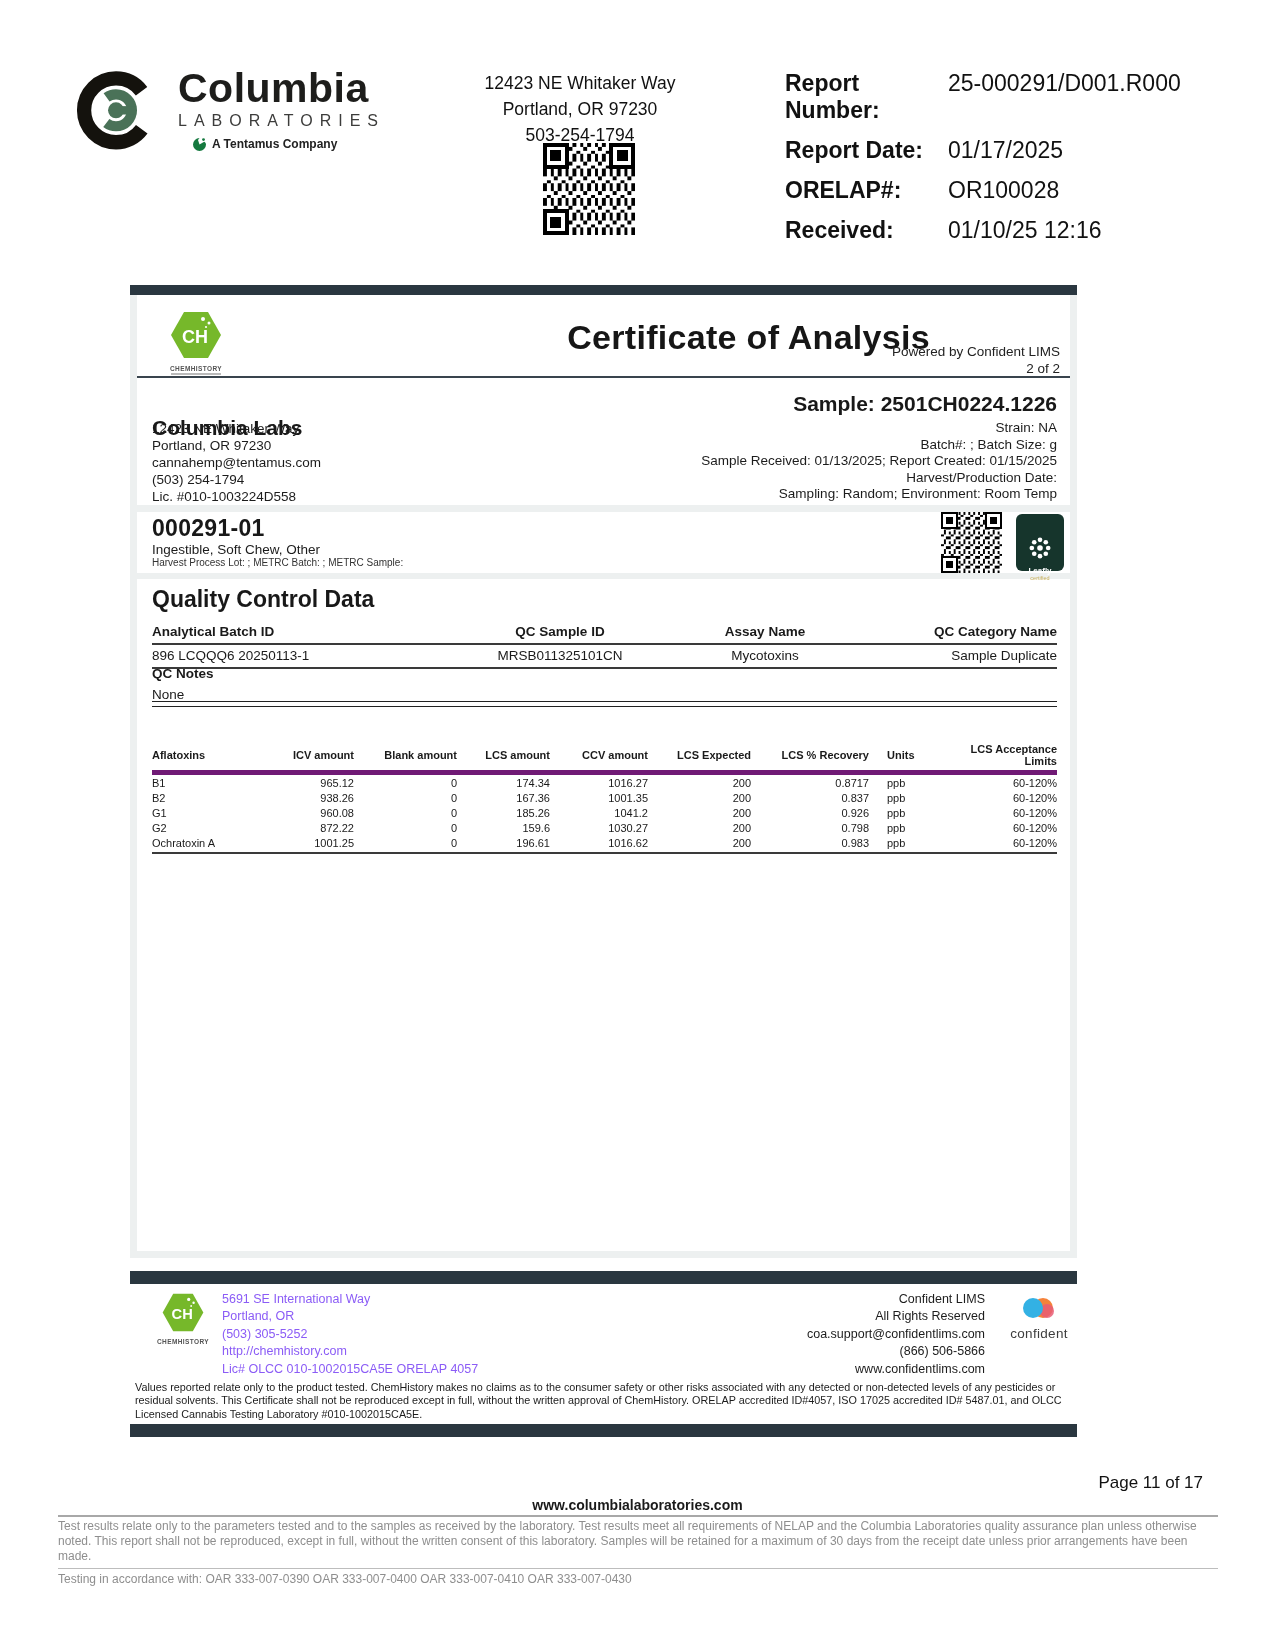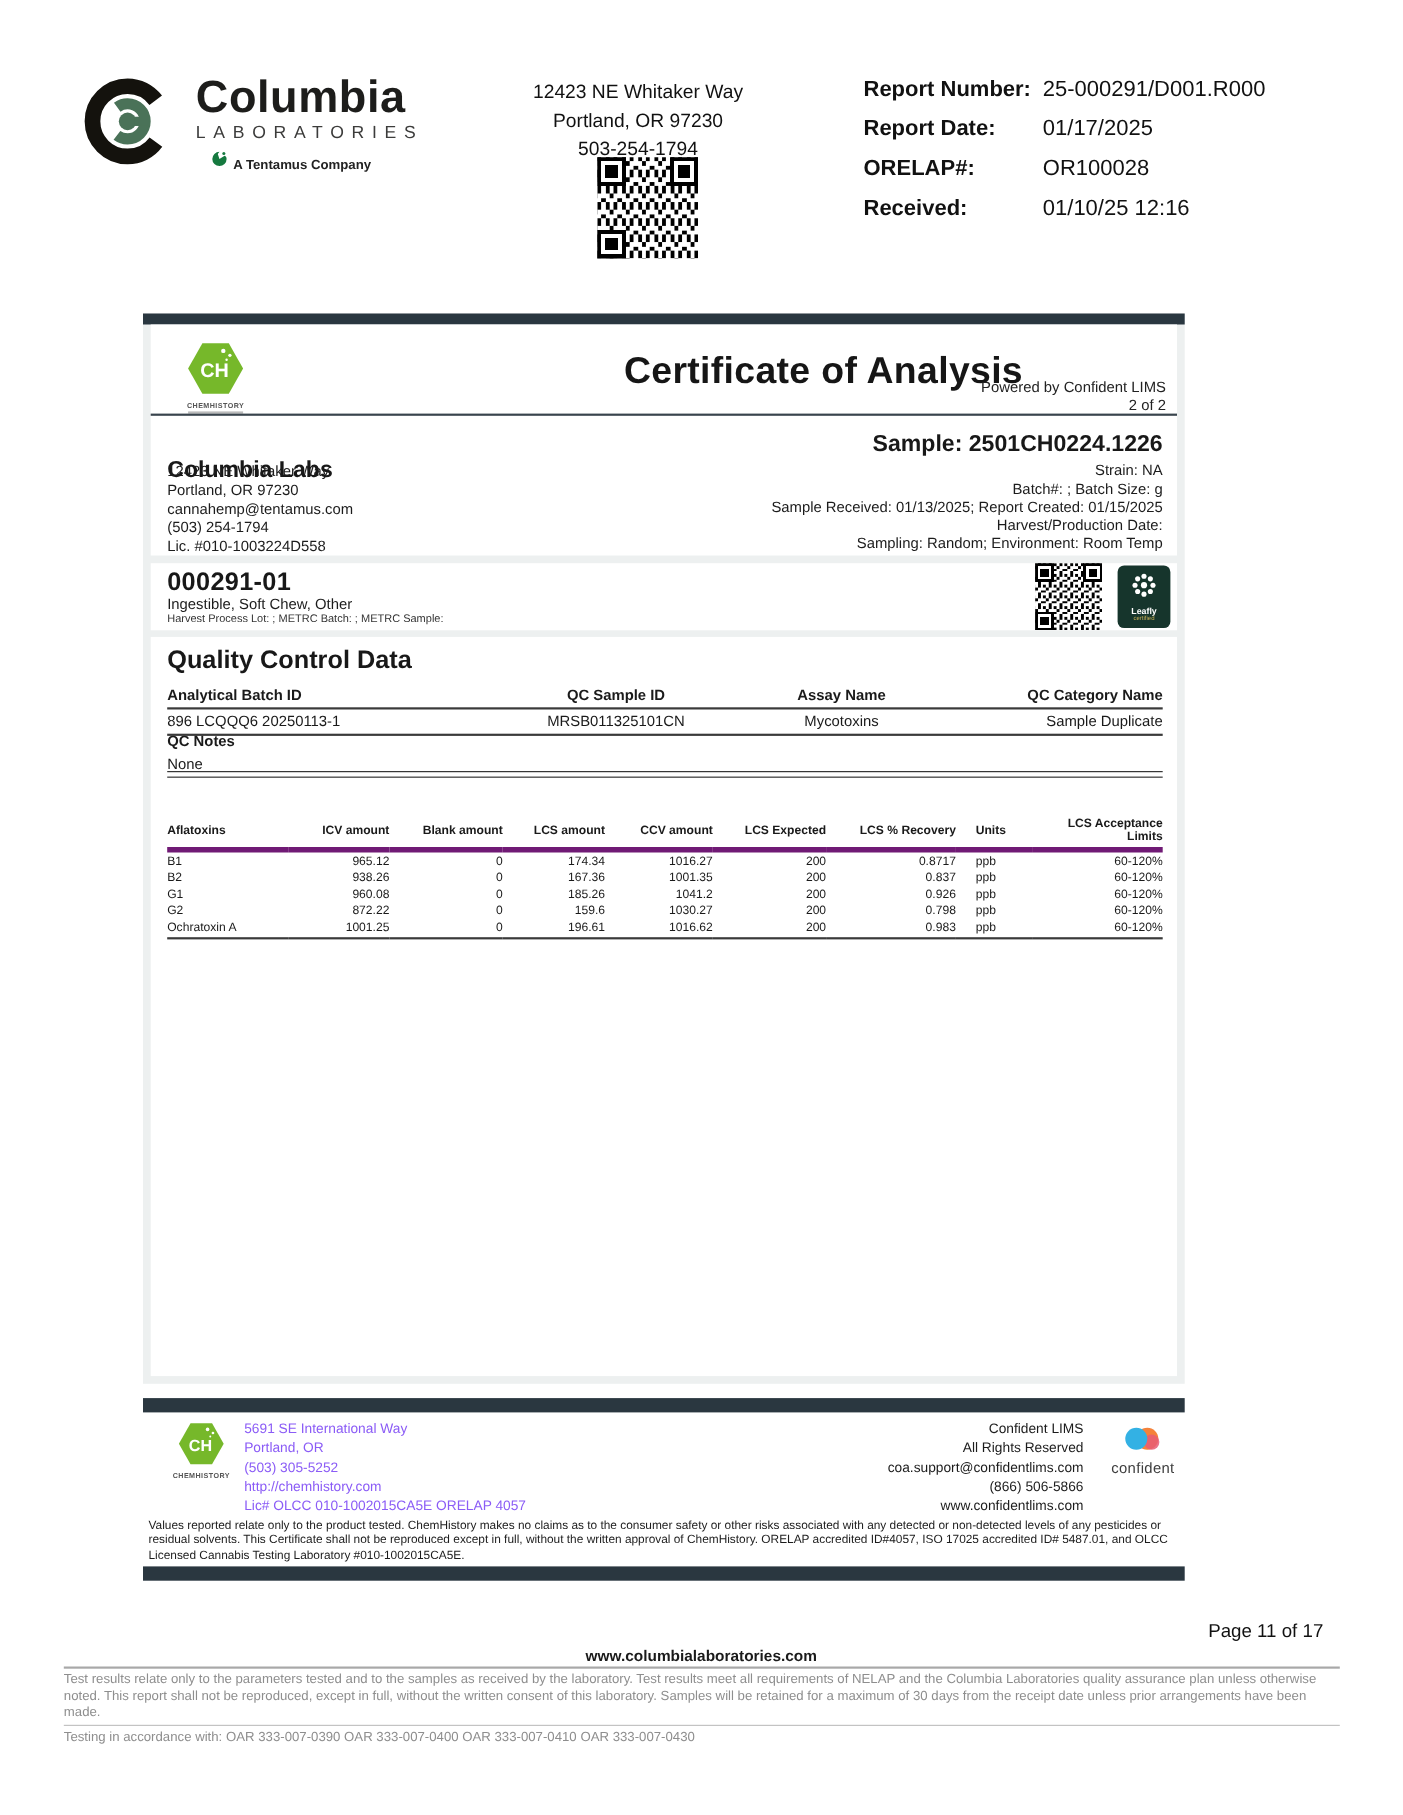--- a/index.html
+++ b/index.html
@@ -4,27 +4,27 @@
 <style>
   * { margin:0; padding:0; box-sizing:border-box; }
   html,body { background:#fff; }
   body { font-family:"Liberation Sans", sans-serif; color:#1a1a1a; }
   .page { position:relative; width:1275px; height:1650px; background:#fff; overflow:hidden; }
 
   
   .logo-wrap { position:absolute; left:74px; top:66px; display:flex; gap:20px; }
   .logo-text .brand { font-size:41px; font-weight:bold; color:#1d1d1b; letter-spacing:0.5px; line-height:44px; }
   .logo-text .brand-sub { font-size:16px; color:#3c3c3b; letter-spacing:7px; margin-top:2px; }
-  .tentamus-row { display:flex; align-items:flex-end; gap:5px; margin-top:7px; margin-left:14px; }
+  .tentamus-row { display:flex; align-items:flex-start; gap:5px; margin-top:7px; margin-left:14px; }
   .tentamus-row .tg { font-size:12px; font-weight:bold; color:#222; }
 
   .hdr-address { position:absolute; left:438px; top:70px; width:284px; text-align:center; font-size:17.5px; color:#111; line-height:26px; }
   .hdr-qr { position:absolute; left:543px; top:143px; width:92px; height:92px; }
 
-  .report-info { position:absolute; left:785px; top:70px; width:420px; font-size:20px; }
+  .report-info { position:absolute; left:785px; top:70px; width:420px; font-size:23px; }
   .report-info .ri-row { display:flex; margin-bottom:13px; }
   .report-info .ri-label { width:163px; font-weight:bold; color:#111; }
   .report-info .ri-value { color:#111; }
 
   
   .panel-bg { position:absolute; left:130px; top:285px; width:947px; height:973px; background:#edf0f0; }
   .bar { position:absolute; left:130px; width:947px; background:#2a3740; }
   .bar-top { top:285px; height:10px; }
   .card { position:absolute; left:137px; width:933px; background:#fff; }
   .card1 { top:295px; height:210px; }
@@ -43,21 +43,21 @@
   .lab-name { position:absolute; left:152px; top:392px; font-size:21px; font-weight:bold; color:#181818;margin-top:24px; }
   .lab-lines { position:absolute; left:152px; top:420px; font-size:13.5px; line-height:17px; color:#1c1c1c; }
   .sample-title { position:absolute; right:218px; top:392px; width:520px; text-align:right; font-size:21px; font-weight:bold; color:#181818; }
   .sample-lines { position:absolute; right:218px; top:420px; width:560px; text-align:right; font-size:13.5px; line-height:16.5px; color:#1c1c1c; }
 
   
   .sample-id { position:absolute; left:152px; top:515px; font-size:23px; font-weight:bold; color:#181818; letter-spacing:0.3px; }
   .sample-type { position:absolute; left:152px; top:542px; font-size:13.5px; color:#1c1c1c; }
   .sample-metrc { position:absolute; left:152px; top:557px; font-size:10px; color:#333; }
   .sample-qr { position:absolute; left:941px; top:512px; width:61px; height:61px; }
-  .leafly { position:absolute; left:1016px; top:514px; width:48px; height:57px; background:#16352c; border-radius:6px; text-align:center; padding-top:4px; }
+  .leafly { position:absolute; left:1016px; top:514px; width:48px; height:57px; background:#16352c; border-radius:6px; text-align:center; padding-top:20px; }
   .leafly .lf-name { font-size:8px; font-weight:bold; color:#fff; line-height:8px; margin-top:1px; }
   .leafly .lf-cert { font-size:5.5px; color:#c4ad55; line-height:6px; }
 
   
   .qc-title { position:absolute; left:152px; top:586px; font-size:23px; font-weight:bold; color:#181818; }
   table { border-collapse:collapse; table-layout:fixed; }
   .batch-table { position:absolute; left:152px; top:622px; width:905px; font-size:13.5px; }
   .batch-table th { font-weight:bold; text-align:left; padding:2px 0 4px 0; border-bottom:2.5px solid #3a3a3a; }
   .batch-table td { padding:3px 0 4px 0; border-bottom:2.5px solid #3a3a3a; }
   .batch-table .c { text-align:center; }

